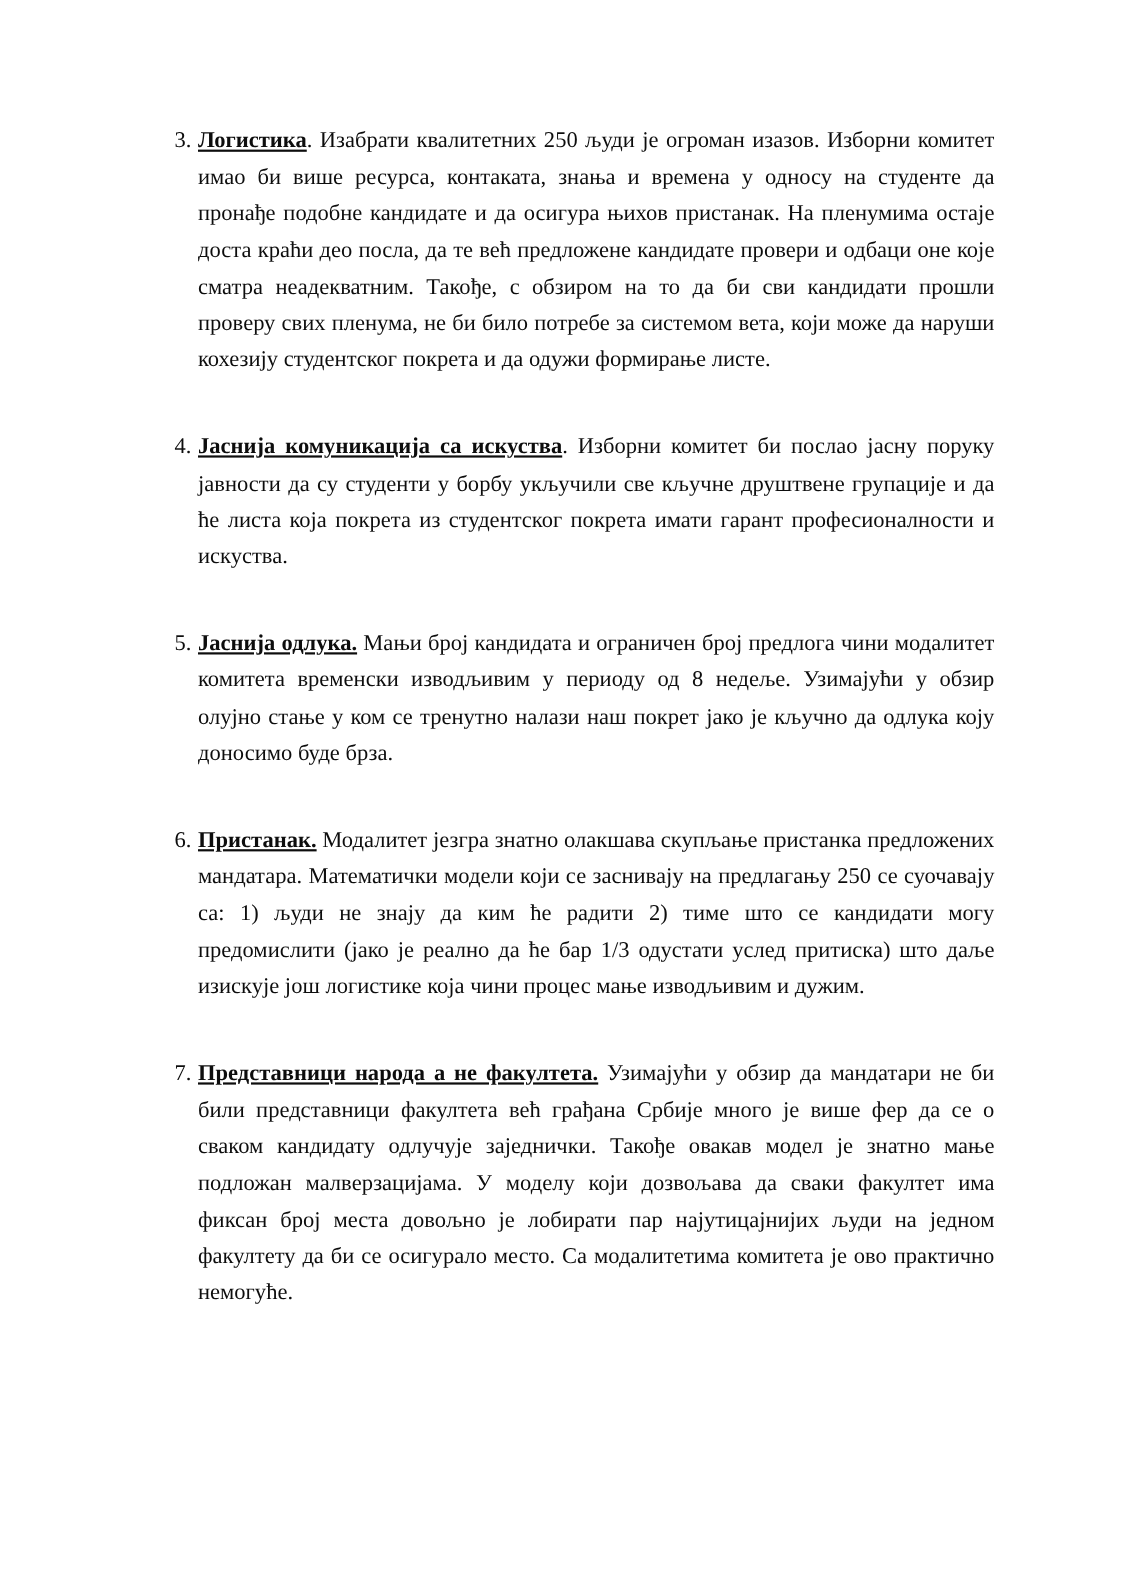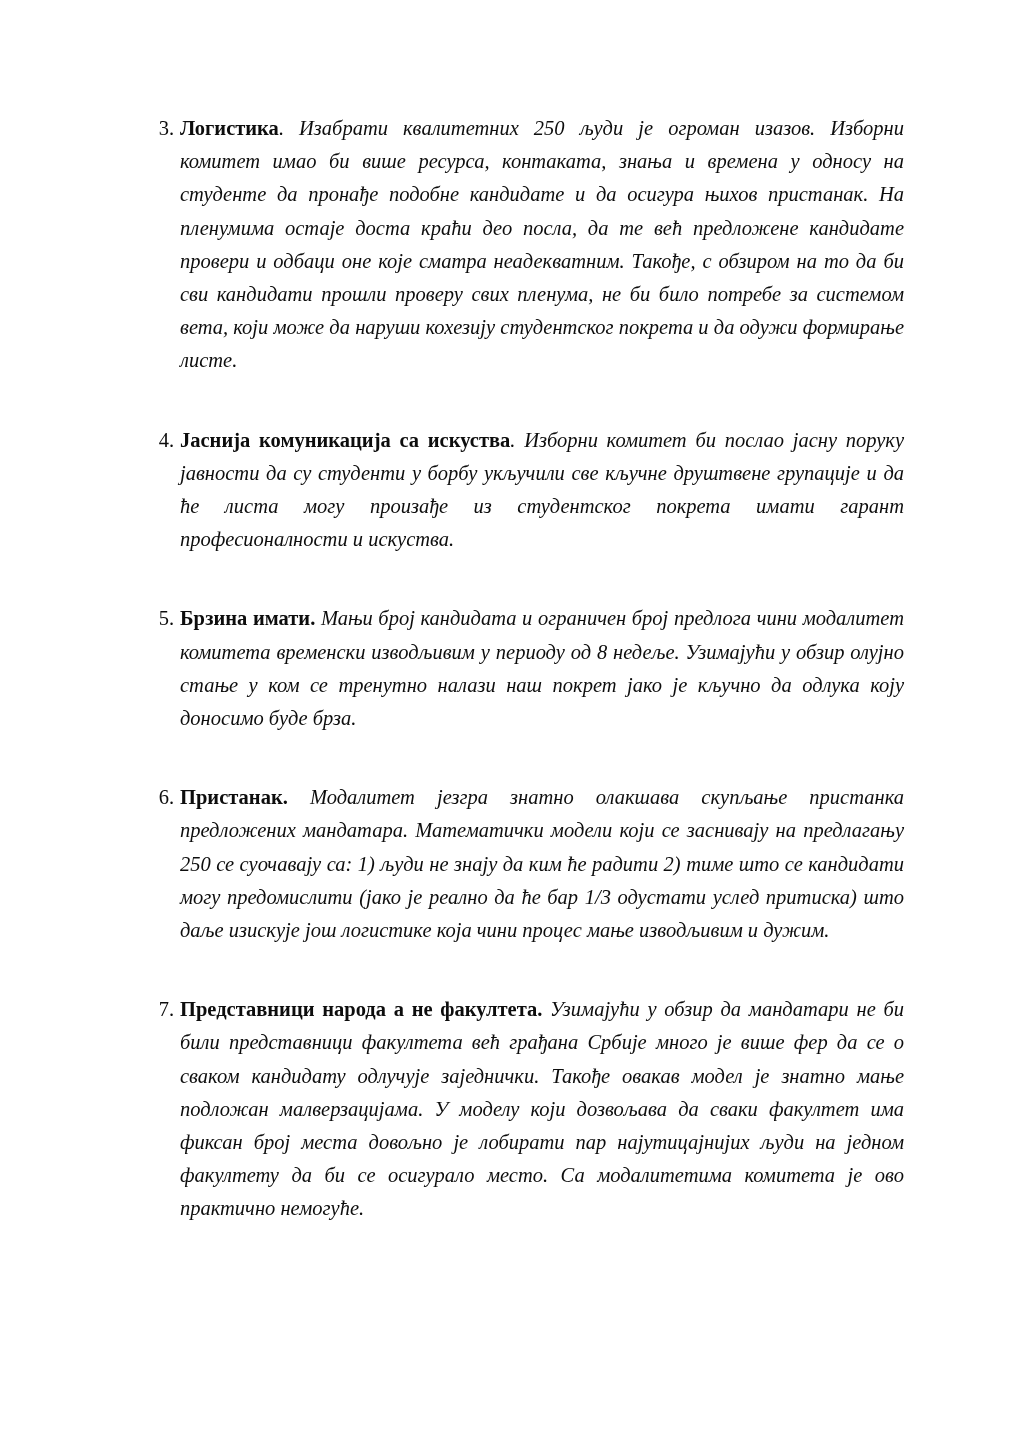--- a/index.html
+++ b/index.html
@@ -48,43 +48,43 @@
     position: absolute;
     left: 14px;
     top: 0;
     width: 40px;
     text-align: right;
     font-size: 20.5px;
     line-height: 1.62;
   }
   .lead {
     font-weight: bold;
+    text-decoration: underline;
   }
   .rest {
     font-weight: normal;
-    font-style: italic;
   }
 </style>
 </head>
 <body>
 
 <div class="page">
   <div class="doc-body">
     <ol class="items">
       <li class="item">
         <span class="marker">3.</span>
         <span class="lead">Логистика</span><span class="rest">. Изабрати квалитетних 250 људи је огроман изазов. Изборни комитет имао би више ресурса, контаката, знања и времена у односу на студенте да пронађе подобне кандидате и да осигура њихов пристанак. На пленумима остаје доста краћи део посла, да те већ предложене кандидате провери и одбаци оне које сматра неадекватним. Такође, с обзиром на то да би сви кандидати прошли проверу свих пленума, не би било потребе за системом вета, који може да наруши кохезију студентског покрета и да одужи формирање листе.</span>
       </li>
       <li class="item">
         <span class="marker">4.</span>
-        <span class="lead">Јаснија комуникација са искуства</span><span class="rest">. Изборни комитет би послао јасну поруку јавности да су студенти у борбу укључили све кључне друштвене групације и да ће листа могу произађе из студентског покрета имати гарант професионалности и искуства.</span>
+        <span class="lead">Јаснија комуникација са искуства</span><span class="rest">. Изборни комитет би послао јасну поруку јавности да су студенти у борбу укључили све кључне друштвене групације и да ће листа која покрета из студентског покрета имати гарант професионалности и искуства.</span>
       </li>
       <li class="item">
         <span class="marker">5.</span>
-        <span class="lead">Брзина имати.</span><span class="rest"> Мањи број кандидата и ограничен број предлога чини модалитет комитета временски изводљивим у периоду од 8 недеље. Узимајући у обзир олујно стање у ком се тренутно налази наш покрет јако је кључно да одлука коју доносимо буде брза.</span>
+        <span class="lead">Јаснија одлука.</span><span class="rest"> Мањи број кандидата и ограничен број предлога чини модалитет комитета временски изводљивим у периоду од 8 недеље. Узимајући у обзир олујно стање у ком се тренутно налази наш покрет јако је кључно да одлука коју доносимо буде брза.</span>
       </li>
       <li class="item">
         <span class="marker">6.</span>
         <span class="lead">Пристанак.</span><span class="rest"> Модалитет језгра знатно олакшава скупљање пристанка предложених мандатара. Математички модели који се заснивају на предлагању 250 се суочавају са: 1) људи не знају да ким ће радити 2) тиме што се кандидати могу предомислити (јако је реално да ће бар 1/3 одустати услед притиска) што даље изискује још логистике која чини процес мање изводљивим и дужим.</span>
       </li>
       <li class="item">
         <span class="marker">7.</span>
         <span class="lead">Представници народа а не факултета.</span><span class="rest"> Узимајући у обзир да мандатари не би били представници факултета већ грађана Србије много је више фер да се о сваком кандидату одлучује заједнички. Такође овакав модел је знатно мање подложан малверзацијама. У моделу који дозвољава да сваки факултет има фиксан број места довољно је лобирати пар најутицајнијих људи на једном факултету да би се осигурало место. Са модалитетима комитета је ово практично немогуће.</span>
       </li>
     </ol>

